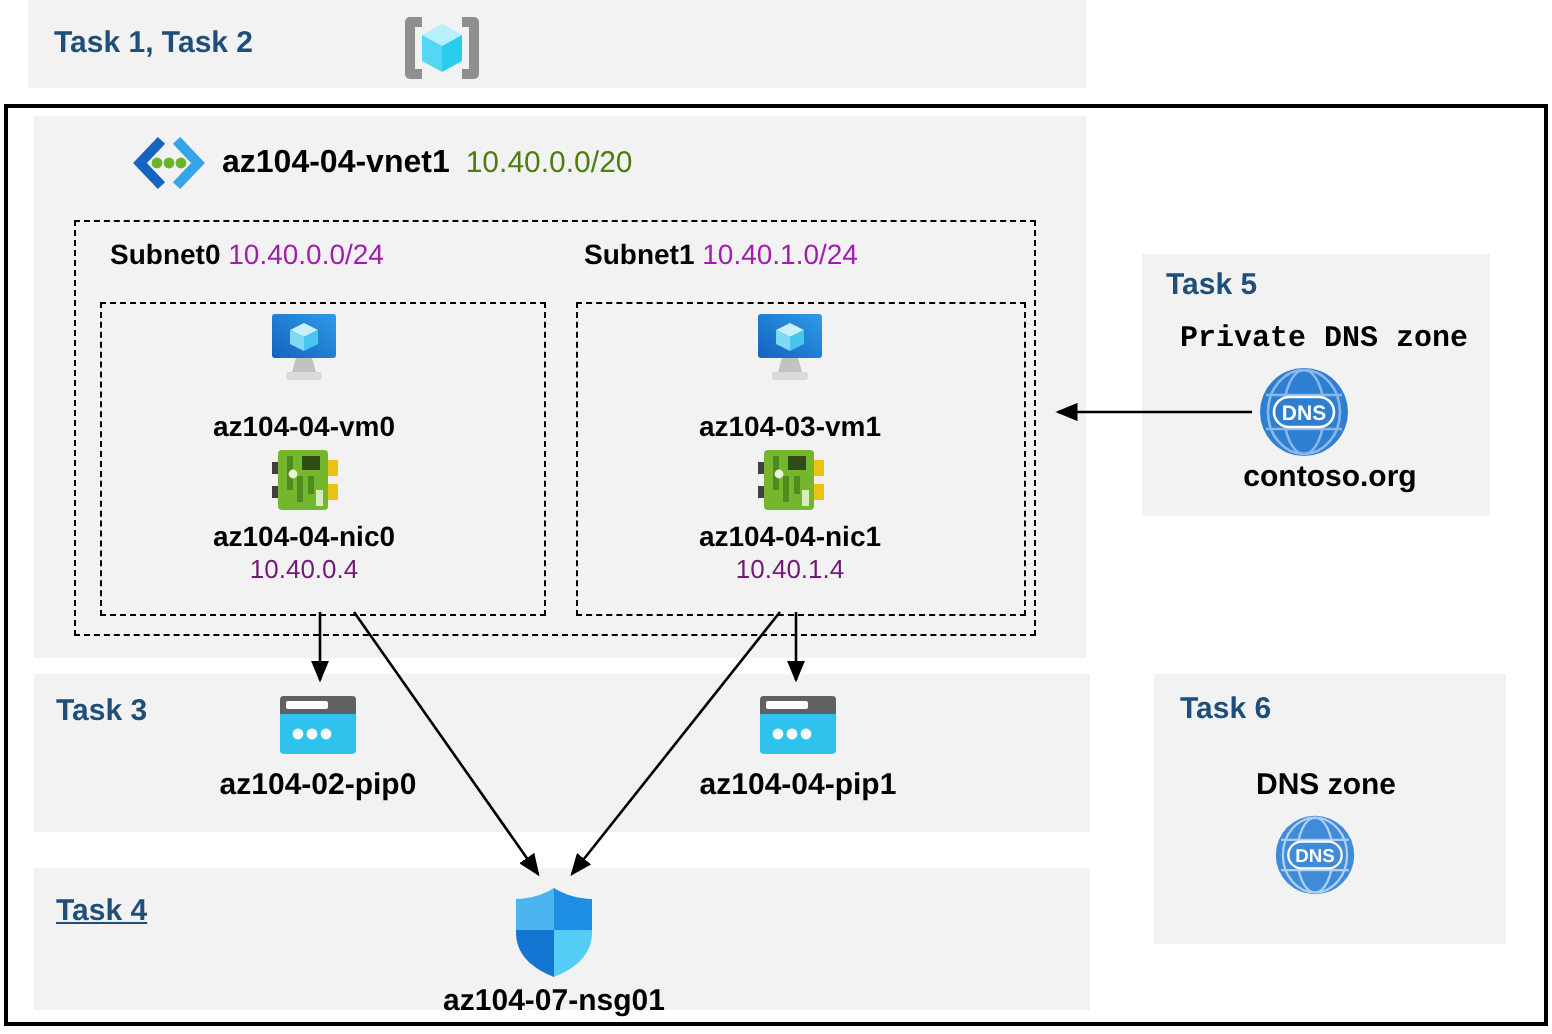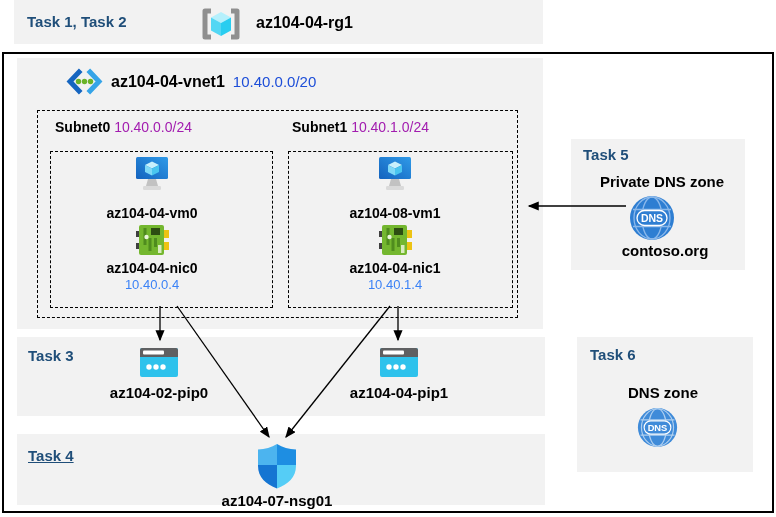--- a/index.html
+++ b/index.html
@@ -1,32 +1,32 @@
 <!DOCTYPE html>
 <html><head>
 <meta charset="utf-8">
 <style>
   html,body{margin:0;padding:0;background:#fff;}
   .canvas{position:relative;width:776px;height:517px;background:#ffffff;
           font-family:"Liberation Sans",sans-serif;overflow:hidden;}
   .band{position:absolute;background:#f2f2f2;}
   .task-label{position:absolute;font-weight:bold;font-size:15px;color:#1f4e79;white-space:nowrap;text-align:center;}
   .hdr-name{font-weight:bold;font-size:16px;color:#000;white-space:nowrap;}
-  .hdr-cidr{font-size:15px;color:#1d4ed8;white-space:nowrap;}
+  .hdr-cidr{font-size:15px;color:#4d7c0f;white-space:nowrap;}
   .outerbox{position:absolute;left:2px;top:52px;width:772px;height:461px;
             border:2px solid #000;box-sizing:border-box;background:#fff;}
   .panel{position:absolute;background:#f2f2f2;}
   .dashed{position:absolute;border:1px dashed #000;box-sizing:border-box;}
   .subtitle{position:absolute;font-size:14px;white-space:nowrap;color:#000;}
   .subtitle .sname{font-weight:bold;}
   .subtitle .scidr{color:#a21caf;}
   .stack{position:absolute;display:flex;flex-direction:column;align-items:center;text-align:right;}
   .res-label{font-weight:bold;font-size:14px;color:#000;white-space:nowrap;}
   .res-label.lg{font-size:15px;}
-  .ip-text{font-size:13px;color:#3b82f6;white-space:nowrap;}
+  .ip-text{font-size:13px;color:#701a75;white-space:nowrap;}
   .hdr-row{position:absolute;display:flex;align-items:center;}
   .gap6>*+*{margin-left:8px;}
   .center-text{position:absolute;transform:translateX(-50%);}
   svg{display:block;}
   .arrows{position:absolute;left:0;top:0;pointer-events:none;}
 </style>
 </head>
 <body>
 
 <div class="canvas">
@@ -36,21 +36,20 @@
   </div>
   <div style="position:absolute;left:196px;top:7px;">
     <svg width="50" height="34" viewBox="0 0 50 34">
       <path d="M15,4 H9 V30 H15" fill="none" stroke="#8f8f8f" stroke-width="5" stroke-linejoin="round"></path>
       <path d="M35,4 H41 V30 H35" fill="none" stroke="#8f8f8f" stroke-width="5" stroke-linejoin="round"></path>
       <polygon points="25,5 35,10.5 25,16 15,10.5" fill="#b5f0fc"></polygon>
       <polygon points="15,10.5 25,16 25,29 15,23.5" fill="#53d7f4"></polygon>
       <polygon points="35,10.5 35,23.5 25,29 25,16" fill="#29cdf0"></polygon>
     </svg>
   </div>
-  <span class="hdr-name" style="position:absolute;left:256px;top:14px;">az104-04-rg1</span>
 
   <div class="outerbox"></div>
 
   <div class="panel" style="left:17px;top:58px;width:526px;height:271px;"></div>
 
   <div class="hdr-row gap6" style="left:66px;top:68px;">
     <span>
       <svg width="37" height="27" viewBox="0 0 37 27">
         <polyline points="13,4 4,13.5 13,23" fill="none" stroke="#1565c0" stroke-width="5" stroke-linecap="square"></polyline>
         <polyline points="24,4 33,13.5 24,23" fill="none" stroke="#35a4e8" stroke-width="5" stroke-linecap="square"></polyline>
@@ -118,43 +117,43 @@
     <span>
       <svg width="34" height="40" viewBox="0 0 34 40">
         <rect x="1" y="0" width="32" height="22" rx="1.5" fill="url(#gvm0)"></rect>
         <polygon points="17,4.5 24,8 17,11.5 10,8" fill="#c8f0fc"></polygon>
         <polygon points="10,8 17,11.5 17,18.5 10,15" fill="#7fd9f7"></polygon>
         <polygon points="24,8 24,15 17,18.5 17,11.5" fill="#49c5ef"></polygon>
         <polygon points="13,22 21,22 23,29 11,29" fill="#c2c2c2"></polygon>
         <rect x="8" y="29" width="18" height="4" rx="1.2" fill="#dadada"></rect>
       </svg>
     </span>
-    <span class="res-label" style="margin-top:8px;">az104-08-vm1</span>
+    <span class="res-label" style="margin-top:8px;">az104-03-vm1</span>
     <span style="margin-top:3px;">
       <svg width="33" height="32" viewBox="0 0 33 32">
         <rect x="0" y="7" width="4" height="6" fill="#404040"></rect>
         <rect x="0" y="19" width="4" height="6" fill="#404040"></rect>
         <rect x="3" y="1" width="25" height="30" rx="2" fill="#74b72f"></rect>
         <rect x="15" y="4" width="9" height="7" fill="#2d4d12"></rect>
         <rect x="7.5" y="4" width="3" height="17" fill="#4f8c1e"></rect>
         <rect x="12.5" y="14" width="3" height="13" fill="#4f8c1e"></rect>
         <rect x="18" y="14" width="3" height="9" fill="#4f8c1e"></rect>
         <circle cx="10.5" cy="13" r="2.2" fill="#eaf6da"></circle>
         <rect x="22" y="21" width="3.5" height="8" fill="#d9ecc0"></rect>
         <rect x="28" y="6" width="5" height="8" fill="#edc313"></rect>
         <rect x="28" y="18" width="5" height="8" fill="#edc313"></rect>
       </svg>
     </span>
     <span class="res-label" style="margin-top:4px;">az104-04-nic1</span>
     <span class="ip-text" style="margin-top:1px;">10.40.1.4</span>
   </div>
 
-  <div class="panel" style="left:571px;top:127px;width:174px;height:131px;margin-top:12px;">
+  <div class="panel" style="left:571px;top:127px;width:174px;height:131px;">
     <span class="task-label" style="left:12px;top:7px;">Task 5</span>
-    <span class="res-label lg center-text" style="left:91px;top:34px;">Private DNS zone</span>
+    <span class="res-label lg center-text" style="left:91px;top:34px;font-family:Liberation Mono, monospace;">Private DNS zone</span>
     <div style="position:absolute;left:58px;top:56px;">
       <svg width="46" height="46" viewBox="0 0 46 46">
         <circle cx="23" cy="23" r="22" fill="#2e7ed2"></circle>
         <g stroke="#9cc3ef" stroke-width="1.3" fill="none" opacity="0.85">
           <ellipse cx="23" cy="23" rx="10" ry="21"></ellipse>
           <ellipse cx="23" cy="23" rx="18" ry="21"></ellipse>
           <path d="M4,14.5 H42"></path>
           <path d="M4,31.5 H42"></path>
         </g>
         <rect x="8" y="15.5" width="30" height="15" rx="7.5" fill="#2e7ed2" stroke="#ffffff" stroke-width="1.3"></rect>

